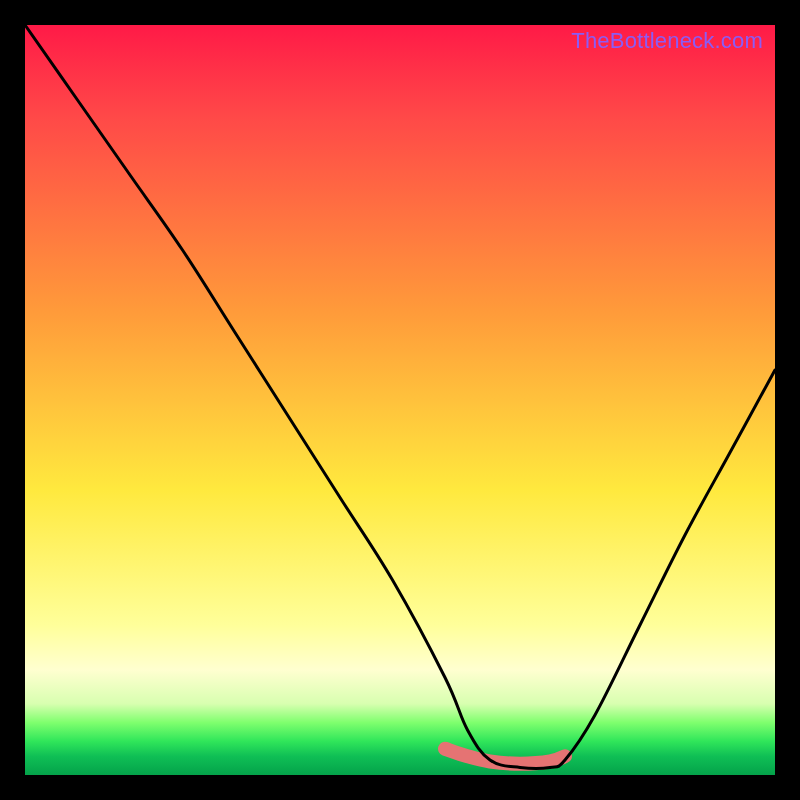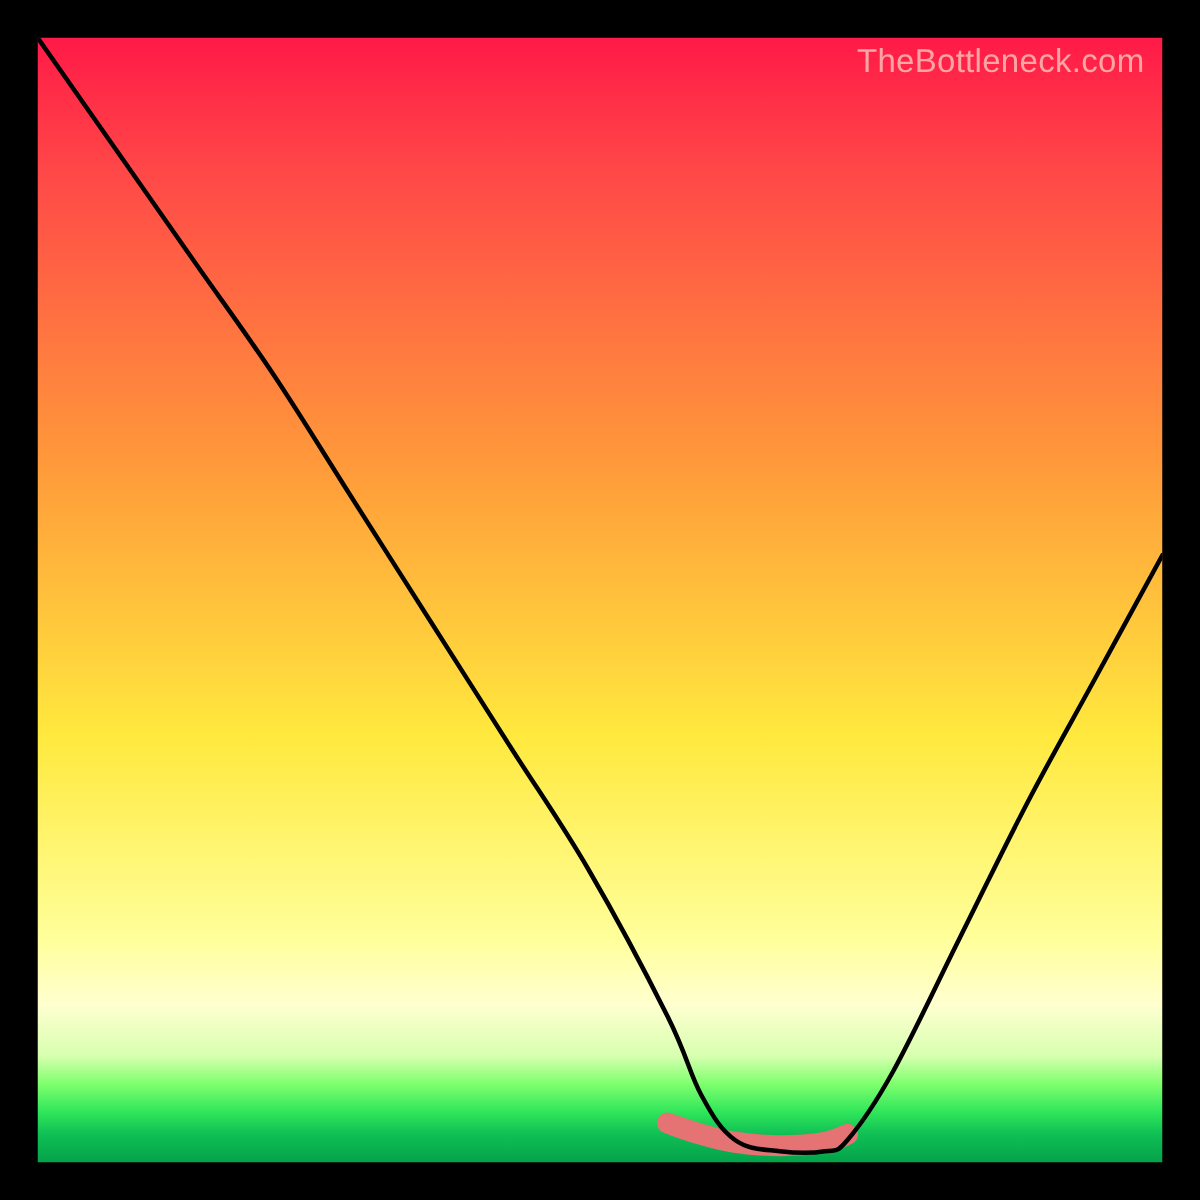--- a/index.html
+++ b/index.html
@@ -30,21 +30,21 @@
   
   .gradient {
     position: absolute;
     inset: 0;
     
   }
   .watermark {
     position: absolute;
     top: 3px;
     right: 12px;
-    color: #fca5a5;
+    color: #8b5cf6;
     font-size: 22px;
     letter-spacing: 0.2px;
     font-weight: 500;
     user-select: none;
   }
   svg.curve {
     position: absolute;
     inset: 0;
     width: 750px;
     height: 750px;

